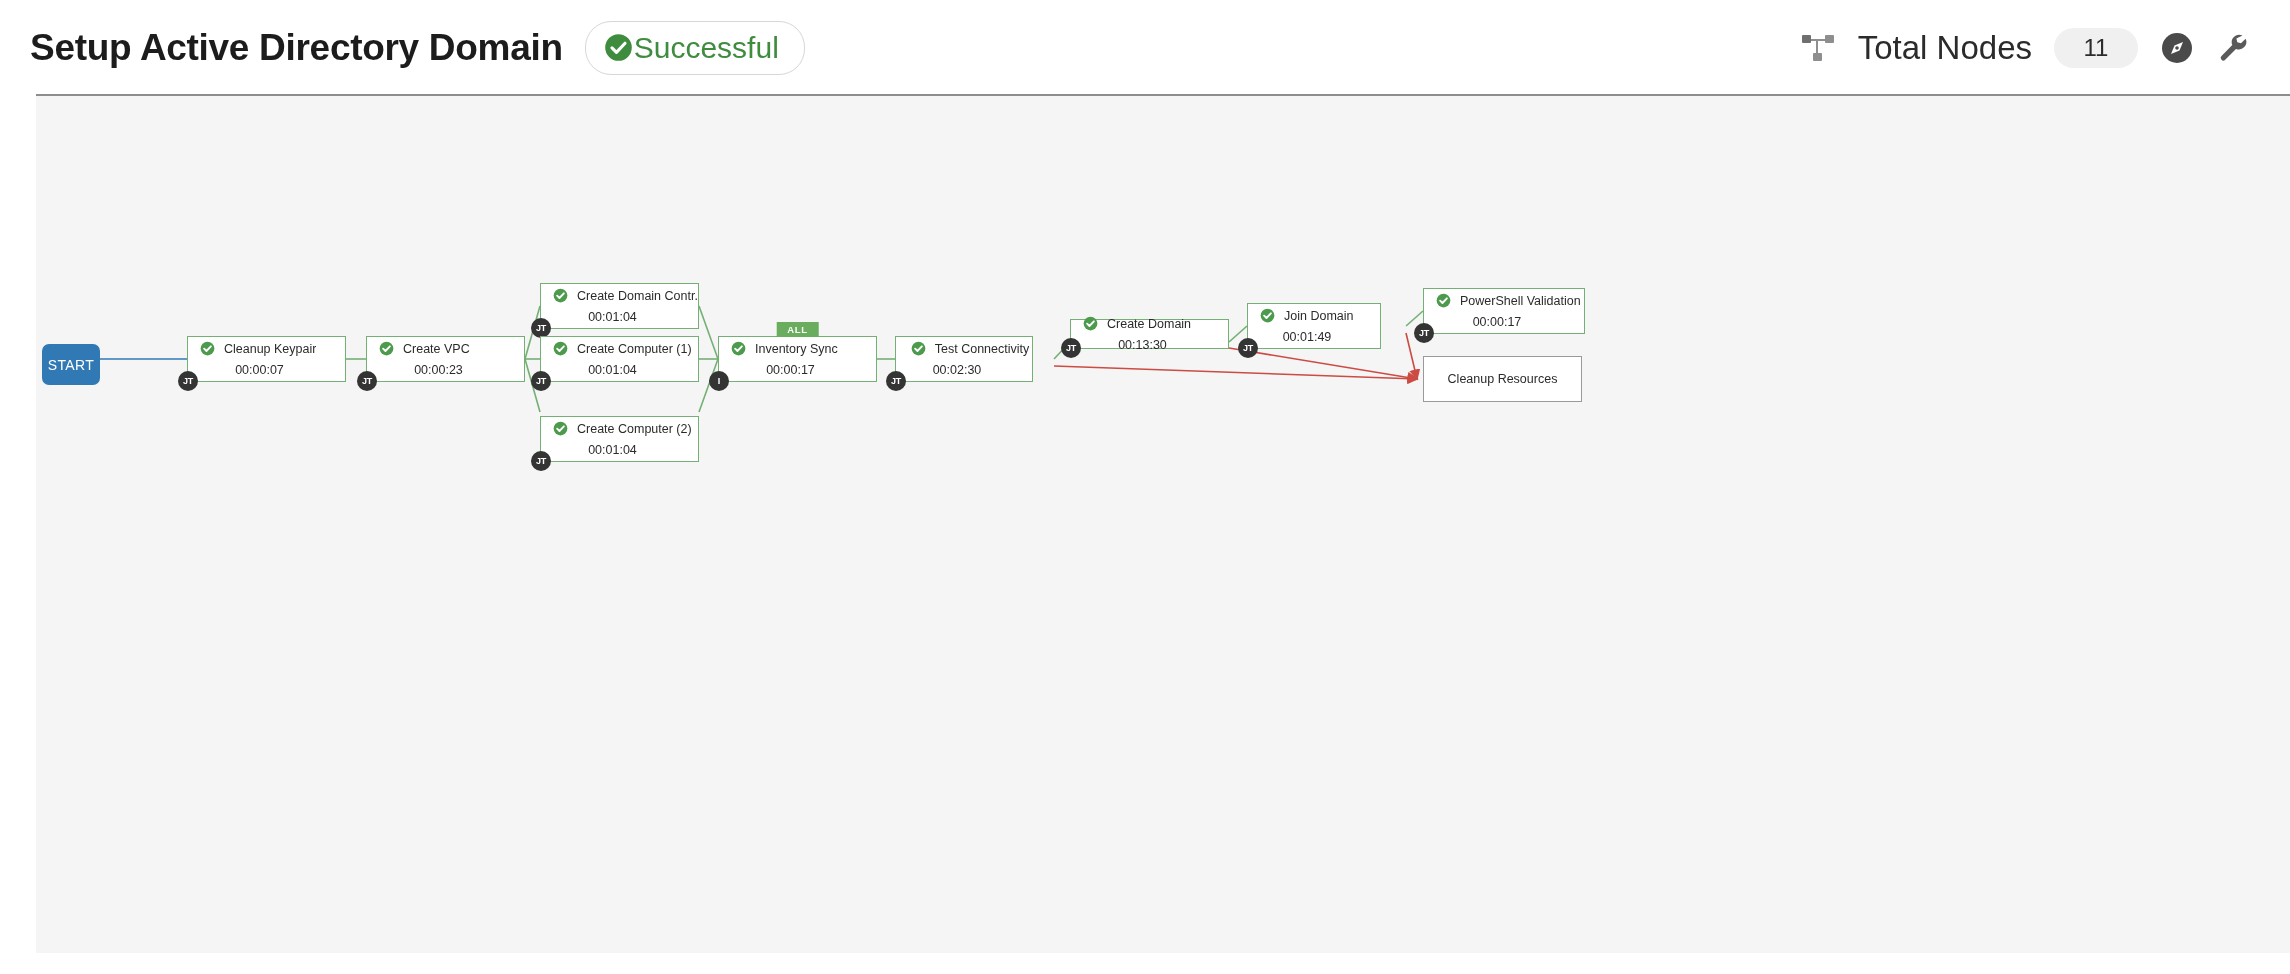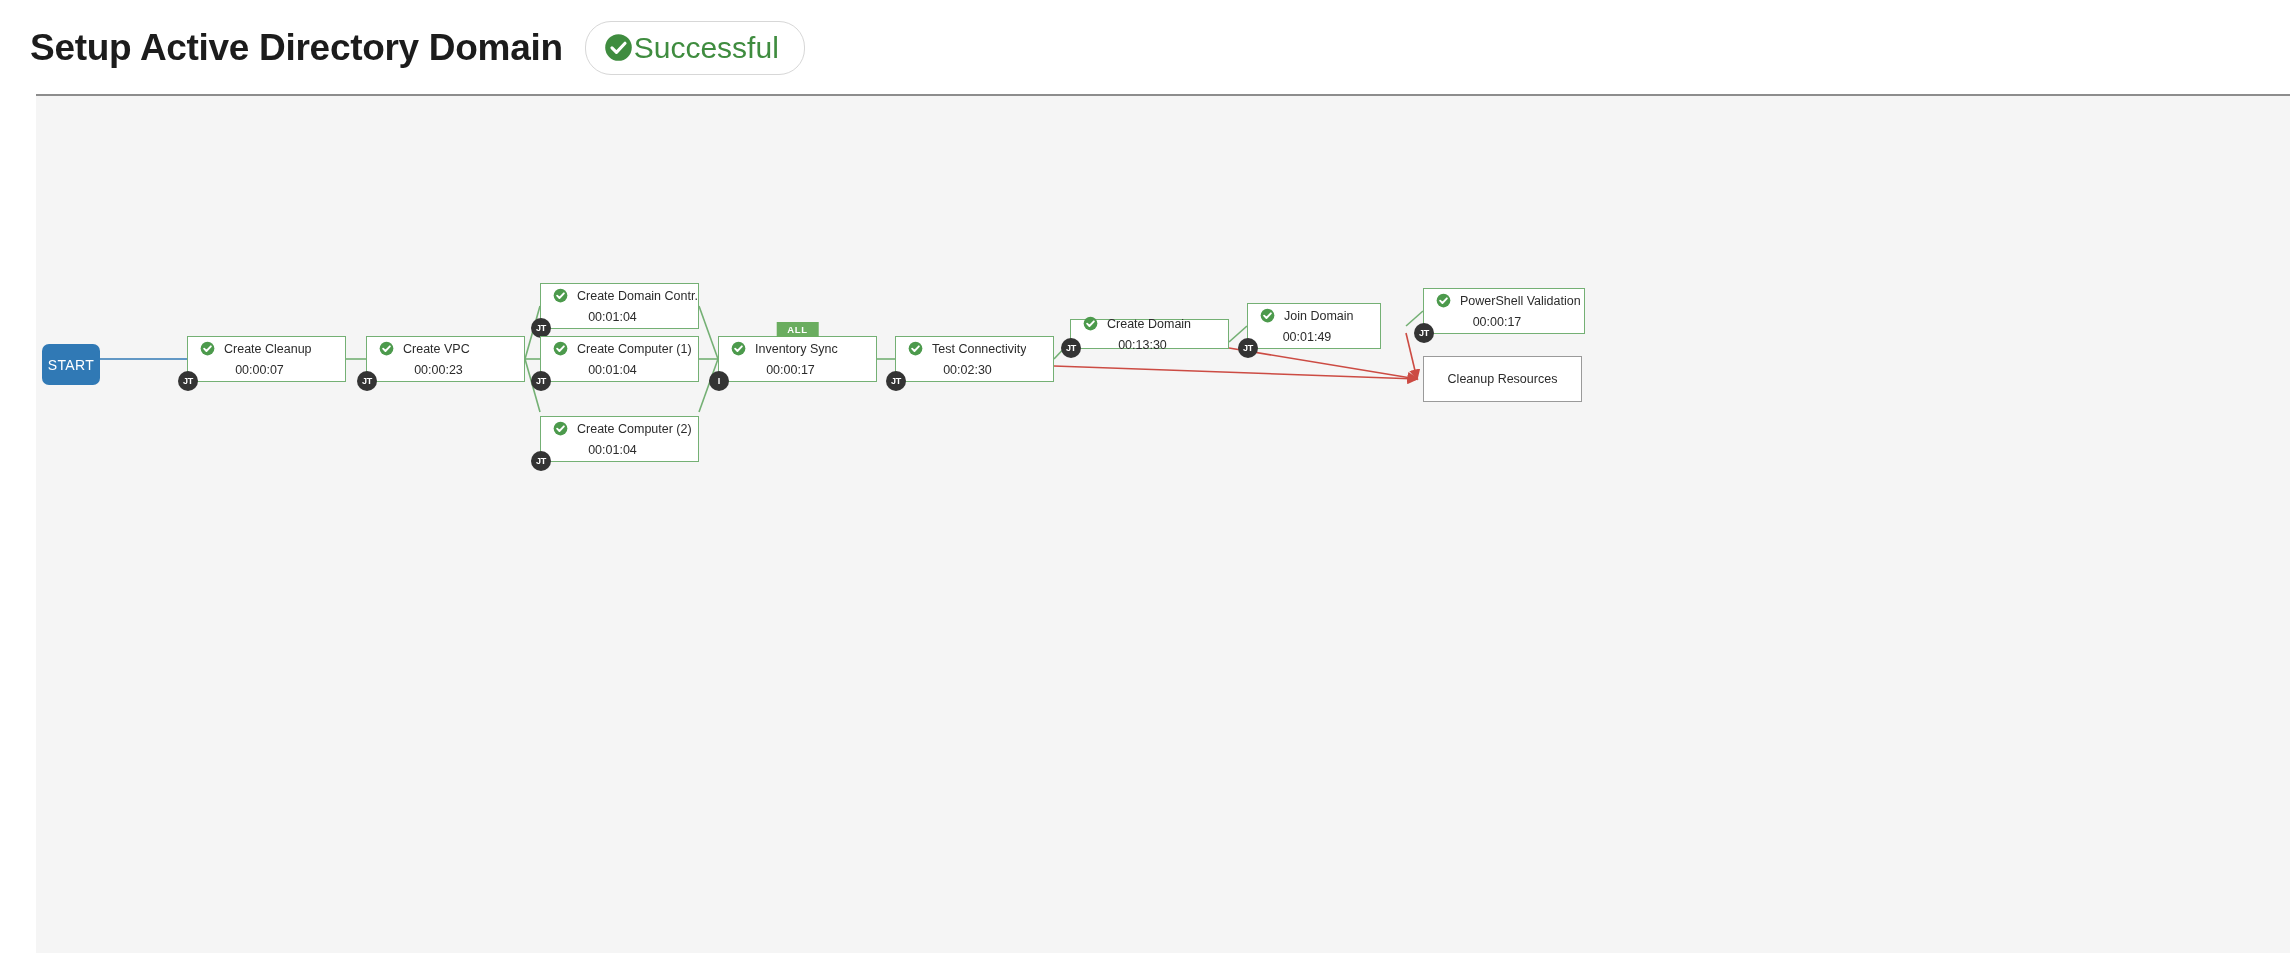--- a/index.html
+++ b/index.html
@@ -196,20 +196,42 @@
 
     <div class="status-pill">
       <svg class="check-badge" viewBox="0 0 24 24">
         <circle cx="12" cy="12" r="11" fill="#3f8c3f"></circle>
         <path d="M6.6 12.3 L10.3 16 L17.4 8.5" fill="none" stroke="#ffffff" stroke-width="2.6" stroke-linecap="round" stroke-linejoin="round"></path>
       </svg>
       <span class="pill-label">Successful</span>
     </div>
   </div>
 
+  <div class="header-right">
+    <svg class="sitemap-icon" viewBox="0 0 34 30">
+      <rect x="0" y="2" width="9" height="8" rx="1" fill="#6f6f6f"></rect>
+      <rect x="23" y="2" width="9" height="8" rx="1" fill="#8e8e8e"></rect>
+      <rect x="11" y="20" width="9" height="8" rx="1" fill="#8e8e8e"></rect>
+      <path d="M9 7 L23 7 M15 7 L15 20" stroke="#8e8e8e" stroke-width="2" fill="none"></path>
+    </svg>
+
+    <span class="total-nodes-label">Total Nodes</span>
+
+    <span class="node-count-badge">11</span>
+
+    <svg class="compass-icon" viewBox="0 0 34 34">
+      <circle cx="17" cy="17" r="15" fill="#4a4a4a"></circle>
+      <path d="M23 11 L14.5 14.5 L11 23 L19.5 19.5 Z" fill="#ffffff"></path>
+      <circle cx="17" cy="17" r="1.8" fill="#4a4a4a"></circle>
+    </svg>
+
+    <svg class="wrench-icon" viewBox="0 0 34 34">
+      <path d="M26.5 4.5 a7.5 7.5 0 0 0 -10.2 9.6 L5.5 25 a2.6 2.6 0 0 0 3.7 3.7 L20 17.9 a7.5 7.5 0 0 0 9.6 -10.2 L25 12.2 L21.3 11.3 L20.4 7.6 Z" fill="#5a5a5a"></path>
+    </svg>
+  </div>
 </div>
 
 <div class="header-rule"></div>
 
 <div class="canvas">
 
   <svg class="edge-layer" viewBox="0 0 2256 857" preserveAspectRatio="none">
     <defs>
       <marker id="arrow-red" markerWidth="7" markerHeight="7" refX="6" refY="3.5" orient="auto">
         <path d="M0 0 L7 3.5 L0 7 Z" fill="#cc4b43"></path>
@@ -247,21 +269,21 @@
   <div class="start-node" style="left:6px; top:248px; width:58px; height:41px;">
     <span>START</span>
   </div>
 
   <div class="node" style="left:151px; top:240px; width:159px; height:46px;">
     <div class="node-title-row">
       <svg class="node-check" viewBox="0 0 24 24">
         <circle cx="12" cy="12" r="11" fill="#4c9a4c"></circle>
         <path d="M6.6 12.3 L10.3 16 L17.4 8.5" fill="none" stroke="#ffffff" stroke-width="3" stroke-linecap="round" stroke-linejoin="round"></path>
       </svg>
-      <span class="node-title">Create Cleanup</span>
+      <span class="node-title">Cleanup Keypair</span>
     </div>
     <div class="node-duration">00:00:07</div>
     <div class="jt-badge">JT</div>
   </div>
 
   <div class="node" style="left:330px; top:240px; width:159px; height:46px;">
     <div class="node-title-row">
       <svg class="node-check" viewBox="0 0 24 24">
         <circle cx="12" cy="12" r="11" fill="#4c9a4c"></circle>
         <path d="M6.6 12.3 L10.3 16 L17.4 8.5" fill="none" stroke="#ffffff" stroke-width="3" stroke-linecap="round" stroke-linejoin="round"></path>
@@ -314,21 +336,21 @@
       <svg class="node-check" viewBox="0 0 24 24">
         <circle cx="12" cy="12" r="11" fill="#4c9a4c"></circle>
         <path d="M6.6 12.3 L10.3 16 L17.4 8.5" fill="none" stroke="#ffffff" stroke-width="3" stroke-linecap="round" stroke-linejoin="round"></path>
       </svg>
       <span class="node-title">Inventory Sync</span>
     </div>
     <div class="node-duration">00:00:17</div>
     <div class="jt-badge">I</div>
   </div>
 
-  <div class="node" style="left:859px; top:240px; width:159px; height:46px;">
+  <div class="node" style="left:859px; top:240px; width:138px; height:46px;align-items:center;">
     <div class="node-title-row">
       <svg class="node-check" viewBox="0 0 24 24">
         <circle cx="12" cy="12" r="11" fill="#4c9a4c"></circle>
         <path d="M6.6 12.3 L10.3 16 L17.4 8.5" fill="none" stroke="#ffffff" stroke-width="3" stroke-linecap="round" stroke-linejoin="round"></path>
       </svg>
       <span class="node-title">Test Connectivity</span>
     </div>
     <div class="node-duration">00:02:30</div>
     <div class="jt-badge">JT</div>
   </div>

